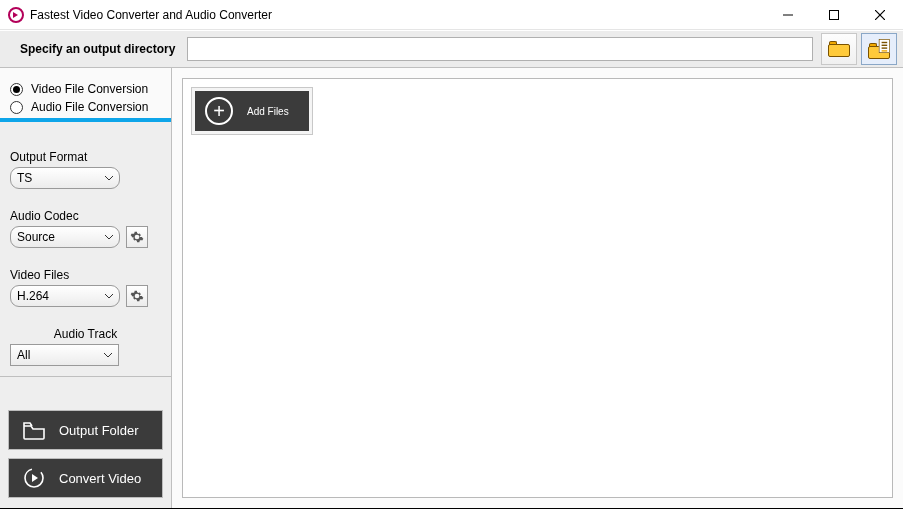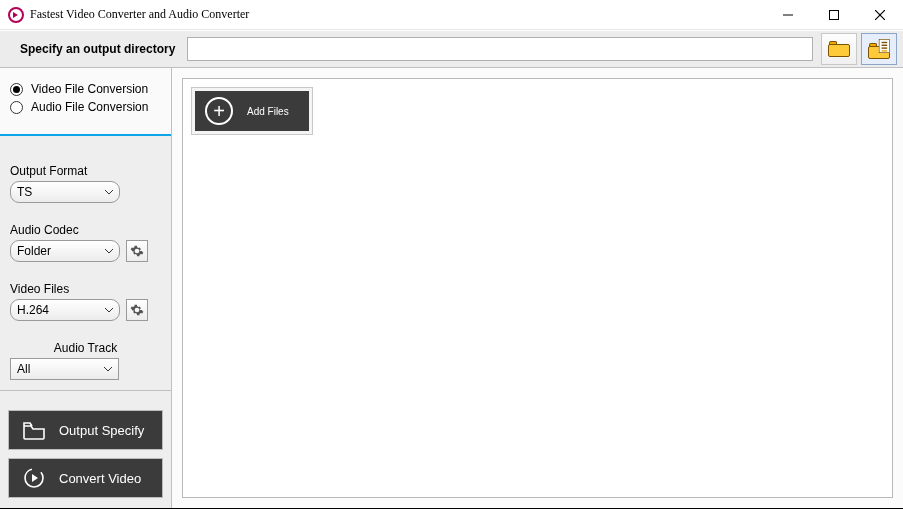--- a/index.html
+++ b/index.html
@@ -1,37 +1,37 @@
 <!DOCTYPE html>
 <html><head>
 <meta charset="utf-8">
 <style>
   * { box-sizing: border-box; }
   html, body { margin:0; padding:0; font-family: "Segoe UI", Tahoma, sans-serif; font-size:12px; color:#000; }
   body { width:903px; height:509px; background:#fff; overflow:hidden; border-bottom:1px solid #000;}
-  .titlebar { height:30px; display:flex; align-items:center; background:#fff; border-bottom:1px solid #e5e5e5;font-family:Liberation Serif, serif;}
+  .titlebar { height:30px; display:flex; align-items:center; background:#fff; border-bottom:1px solid #e5e5e5;}
   .titlebar .app-icon { width:16px; height:16px; margin:0 6px 0 8px; border-radius:50%; border:2px solid #b30059; position:relative;}
   .titlebar .app-icon::after{content:"";position:absolute;left:3px;top:3px;border-left:5px solid #b30059;border-top:3px solid transparent;border-bottom:3px solid transparent;}
   .titlebar .title { flex:0 0 auto; font-size:12px;}
   .titlebar .spacer{flex:1;}
   .win-btn { width:46px; height:30px; display:flex; align-items:center; justify-content:center; font-size:13px; }
   .win-btn svg{display:block;}
   .toolbar{ height:38px; background:#ececec; border-top:1px solid #fff; border-bottom:1px solid #bfbfbf; display:flex; align-items:center; padding:0 6px 0 20px;}
   .toolbar .label{font-weight:bold; font-size:12px; margin-right:12px;}
   .out-dir{ flex:1; height:24px; background:#fff; border:1px solid #b0b0b0; margin-right:4px; padding:0 4px; font-size:12px;}
   .tool-btn{ width:36px; height:32px; margin-left:4px; display:flex; align-items:center; justify-content:center; border:1px solid #c8c8c8; background:linear-gradient(#fdfdfd,#f0f0f0);}
   .tool-btn.active{ border:1px solid #8aa7c7; background:#e6eefb;}
   .folder-ico{width:22px;height:16px;position:relative;}
   .folder-ico .tab{position:absolute;left:1px;top:0;width:8px;height:4px;background:#f2a900;border:1px solid #7a5200;border-bottom:none;border-radius:2px 2px 0 0;}
   .folder-ico .body{position:absolute;left:0;top:3px;right:0;bottom:0;background:#ffca3a;border:1px solid #7a5200;border-radius:2px;}
   .doc-ico{width:16px;height:20px;background:#fff;border:1px solid #7a5200;position:relative;}
   .doc-ico::before{content:"";position:absolute;left:3px;right:3px;top:3px;height:2px;background:#7a5200;box-shadow:0 4px 0 #7a5200,0 8px 0 #7a5200,0 12px 0 #f2a900;}
   .content{display:flex; height:calc(100% - 30px - 38px);}
   .sidebar{ width:172px; background:#eeeeee; border-right:1px solid #bfbfbf; display:flex; flex-direction:column;}
-  .mode-box{ padding:10px 10px 16px 10px; border-bottom:2px solid #0ea5e9; background:#fafafa;}
+  .mode-box{ padding:10px 10px 0 10px; border-bottom:4px solid #0ea5e9; background:#fafafa;}
   .radio-row{display:flex;align-items:center; margin:4px 0; cursor:default;}
   .radio{ width:13px;height:13px;border:1px solid #333;border-radius:50%;margin-right:8px;display:flex;align-items:center;justify-content:center;background:#fff;}
   .radio.checked::after{content:"";width:7px;height:7px;background:#000;border-radius:50%;}
   .settings-box{ padding:8px 10px; border-bottom:1px solid #bfbfbf;}
   .field{margin:20px 0 10px 0;}
   .field-label{font-size:12px; margin-bottom:3px;}
   .field-row{display:flex;align-items:center;}
   .select{ height:22px; background:linear-gradient(#fff,#ececec); border:1px solid #9a9a9a; display:flex; align-items:center; padding:0 6px; font-size:12px; position:relative;}
   .select .arrow{margin-left:auto;}
   .select .arrow svg{display:block;}
@@ -121,21 +121,21 @@
                 </svg>
               </span>
           </div>
         </div>
       </div>
 
       <div class="field">
         <div class="field-label">Audio Codec</div>
         <div class="field-row">
           <div class="select w-full">
-            <span>Folder</span>
+            <span>Source</span>
             <span class="arrow">
                 <svg width="8" height="5">
                   <polyline points="0,0 4,4 8,0" fill="none" stroke="#333" stroke-width="1"></polyline>
                 </svg>
               </span>
           </div>
           <div class="gear-btn">
             <svg width="14" height="14" viewBox="0 0 24 24">
                 <path fill="#555" d="M12 8a4 4 0 100 8 4 4 0 000-8zm9 4a7 7 0 01-.1 1.2l2 1.6-2 3.4-2.4-1a7 7 0 01-2 1.2l-.4 2.6h-4l-.4-2.6a7 7 0 01-2-1.2l-2.4 1-2-3.4 2-1.6A7 7 0 013 12a7 7 0 01.1-1.2l-2-1.6 2-3.4 2.4 1a7 7 0 012-1.2L7.9 3h4l.4 2.6a7 7 0 012 1.2l2.4-1 2 3.4-2 1.6c.1.4.1.8.1 1.2z"></path>
               </svg>
@@ -179,21 +179,21 @@
 
     <div class="sidebar-spacer"></div>
 
     <div class="action-area">
       <div class="dark-btn">
         <span class="icon">
           <svg width="24" height="20" viewBox="0 0 24 20">
               <path fill="none" stroke="#fff" stroke-width="1.6" d="M2 6h7l2 3h11v9a1 1 0 01-1 1H3a1 1 0 01-1-1V6z M2 6V3h6l2 3"></path>
             </svg>
         </span>
-        <span class="lbl">Output Specify</span>
+        <span class="lbl">Output Folder</span>
       </div>
       <div class="dark-btn" style="margin-bottom:0;">
         <span class="icon">
           <svg width="24" height="24" viewBox="0 0 24 24">
               <circle cx="12" cy="12" r="9" fill="none" stroke="#fff" stroke-width="1.6" stroke-dasharray="40 10"></circle>
               <polygon points="10,8 16,12 10,16" fill="#fff"></polygon>
             </svg>
         </span>
         <span class="lbl">Convert Video</span>
       </div>

